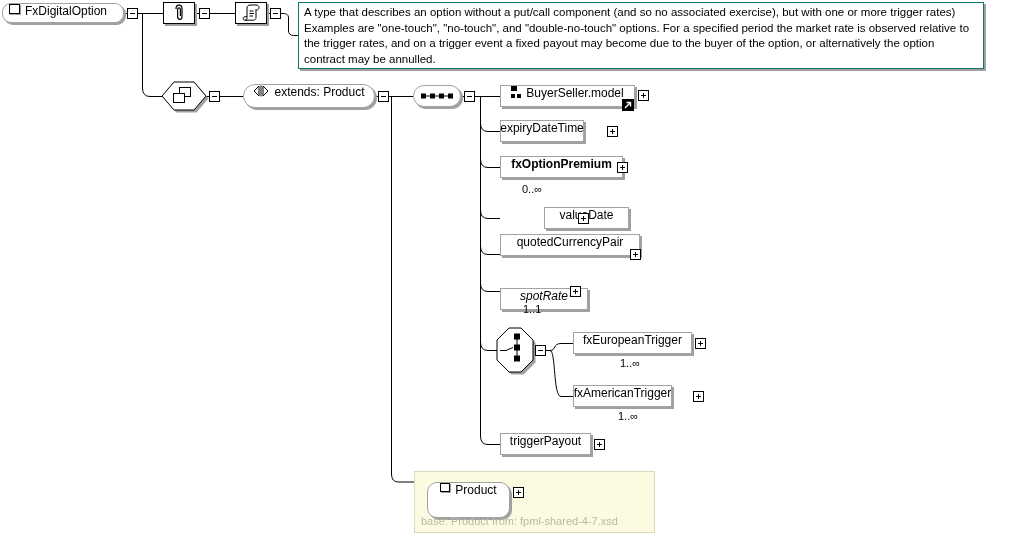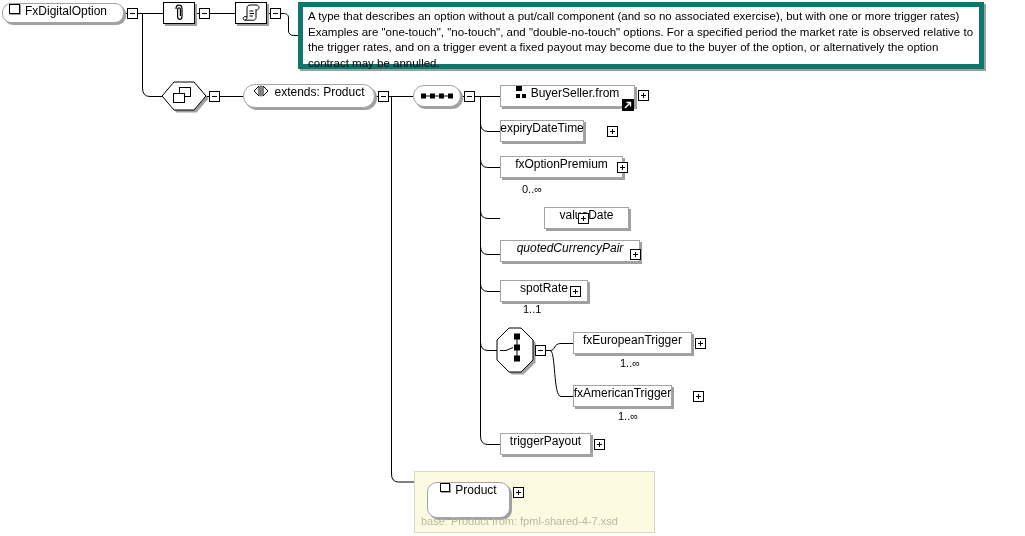--- a/index.html
+++ b/index.html
@@ -12,21 +12,21 @@
   .pill{border-radius:11px;}
   .iconbox{position:absolute;width:32px;height:22px;box-sizing:border-box;border:1px solid #000;
         background:#fff;box-shadow:2px 2px 0 #a0a0a0;display:flex;align-items:center;
         justify-content:center;z-index:3;}
   .toggle{position:absolute;width:11px;height:11px;box-sizing:border-box;border:1px solid #000;
         background:#fff;z-index:4;cursor:pointer;}
   .toggle::before{content:"";position:absolute;left:2px;top:4px;width:5px;height:1px;background:#000;}
   .toggle.plus::after{content:"";position:absolute;left:4px;top:2px;width:1px;height:5px;background:#000;}
   .mult{position:absolute;font-size:11px;z-index:3;white-space:nowrap;}
   #annotation{position:absolute;left:298px;top:2px;width:686px;height:67px;box-sizing:border-box;
-        border:5px solid #0f766e;background:#fff;box-shadow:2px 2px 0 #a0a0a0;font-size:11.5px;
+        border:1px solid #0f766e;background:#fff;box-shadow:2px 2px 0 #a0a0a0;font-size:11.5px;
         line-height:15.6px;padding:2px 5px;z-index:3;}
   #basepanel{position:absolute;left:414px;top:471px;width:241px;height:62px;box-sizing:border-box;
         background:#fcfbe2;border:1px solid #d9d8c0;z-index:1;}
   #basecaption{position:absolute;left:421px;top:515px;font-size:11px;color:#b9b8a6;z-index:3;white-space:nowrap;}
   .sq-icon{width:11px;height:10px;box-sizing:border-box;border:1px solid #000;background:#fff;
         box-shadow:1px 1px 0 #a0a0a0;flex:none;}
   .svgabs{position:absolute;z-index:3;}
   .linkarrow{position:absolute;right:0;bottom:-5px;width:12px;height:12px;z-index:5;}
 </style>
 </head>
@@ -110,50 +110,50 @@
     </svg>
   </div>
   <div class="toggle" style="left:464px;top:91px;"></div>
 
   <div class="ebox" style="left:500px;top:85px;width:135px;">
     <svg width="10" height="13" viewBox="0 0 10 13">
       <rect x="0" y="0" width="6" height="5" fill="#000"></rect>
       <rect x="0" y="8" width="4" height="4" fill="#000"></rect>
       <rect x="6" y="8" width="4" height="4" fill="#000"></rect>
     </svg>
-    <span>BuyerSeller.from</span>
+    <span>BuyerSeller.model</span>
     <svg class="linkarrow" viewBox="0 0 12 12">
       <rect x="0" y="0" width="12" height="12" fill="#000"></rect>
       <path d="M3,9 L8,4 M4.5,3.5 H8.5 V7.5" fill="none" stroke="#fff" stroke-width="1.4"></path>
     </svg>
   </div>
   <div class="toggle plus" style="left:638px;top:90px;"></div>
 
   <div class="ebox" style="left:500px;top:120px;width:84px;">
     <span>expiryDateTime</span>
   </div>
   <div class="toggle plus" style="left:607px;top:126px;"></div>
 
-  <div class="ebox" style="left:500px;top:156px;width:123px;">
+  <div class="ebox" style="left:500px;top:156px;width:123px;font-weight:bold;">
     <span>fxOptionPremium</span>
   </div>
   <div class="toggle plus" style="left:617px;top:162px;"></div>
   <div class="mult" style="left:522px;top:183px;">0..∞</div>
 
   <div class="ebox" style="left:500px;top:207px;width:85px;margin-left:44px;">
     <span>valueDate</span>
   </div>
   <div class="toggle plus" style="left:578px;top:213px;"></div>
 
-  <div class="ebox" style="left:500px;top:240px;width:140px;font-style:italic;">
+  <div class="ebox" style="left:500px;top:234px;width:140px;">
     <span>quotedCurrencyPair</span>
   </div>
   <div class="toggle plus" style="left:630px;top:249px;"></div>
 
-  <div class="ebox" style="left:500px;top:280px;width:88px;">
+  <div class="ebox" style="left:500px;top:288px;width:88px;font-style:italic;">
     <span>spotRate</span>
   </div>
   <div class="toggle plus" style="left:570px;top:286px;"></div>
   <div class="mult" style="left:523px;top:303px;">1..1</div>
 
   <svg class="svgabs" style="left:496px;top:327px;" width="42" height="50" viewBox="0 0 42 50">
     <polygon points="3.5,15.5 15.5,3.5 27.5,3.5 39.5,15.5 39.5,35.5 27.5,47.5 15.5,47.5 3.5,35.5" fill="#a0a0a0"></polygon>
     <polygon points="1,13 13,1 25,1 37,13 37,33 25,45 13,45 1,33" fill="#fff" stroke="#000"></polygon>
     <line x1="21" y1="9.5" x2="21" y2="31.5" stroke="#000"></line>
     <path d="M4,23.5 H10 L17,20.5" fill="none" stroke="#000"></path>

